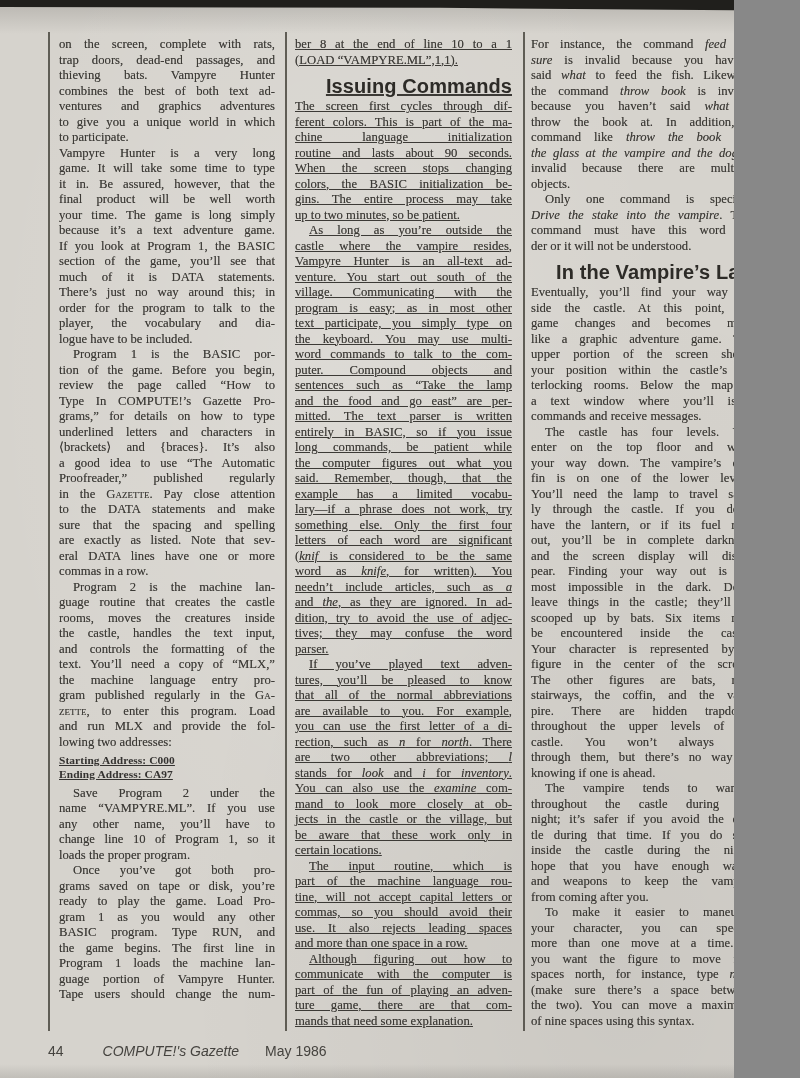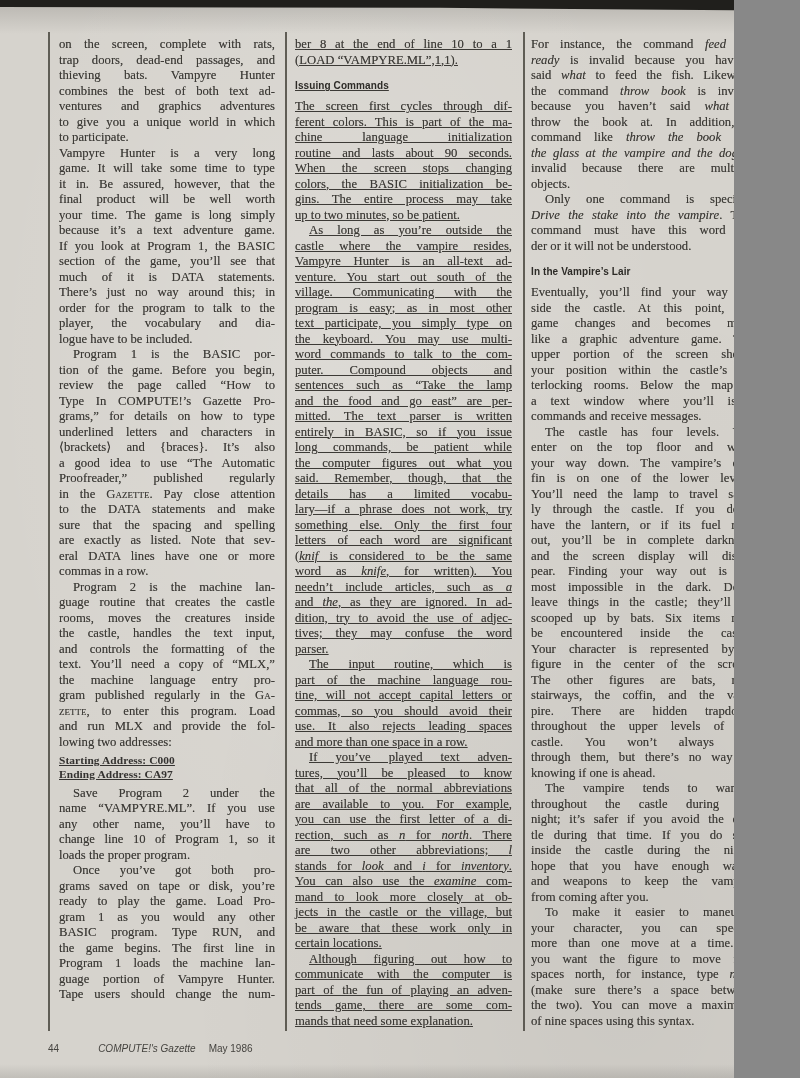--- a/index.html
+++ b/index.html
@@ -47,37 +47,37 @@
   .col.c2 { left:531px; width:222px; }
 
   .ln { text-align:justify; text-align-last:justify; text-shadow:0 0 0.5px rgba(60,58,54,0.55); }
   .ln.end { text-align-last:left; }
   .ln.ind { text-indent:14px; }
   .it { font-style:italic; }
   .sc { font-variant:small-caps;margin-top:42px; }
 
   .h2 {
     font-family:"Liberation Sans", sans-serif; font-weight:bold;
-    font-size:10px; line-height:16px; color:#2d2b27;
-    margin:10px 0 5px 0; letter-spacing:0.1px;
+    font-size:20px; line-height:16px; color:#2d2b27;
+    margin:10px 0 5px 0; letter-spacing:0.1px;text-align:right;
   }
   .addr { margin:4px 0 4px 0; }
   .addr div {
     font-weight:bold; font-size:11.4px; line-height:13.8px;
     color:#343230; letter-spacing:0.1px;text-decoration:underline;
   }
   .para { margin:0; }
 
   .footer {
     position:absolute; left:48px; top:1043px;
-    font-family:"Liberation Sans", sans-serif; font-size:10px; color:#45433f;
+    font-family:"Liberation Sans", sans-serif; font-size:14px; color:#45433f;
     display:flex; align-items:baseline;
   }
   .footer .num { margin-right:11px; }
-  .footer .mag { font-style:italic; margin-right:13px;padding-left:28px; }
+  .footer .mag { font-style:italic; margin-right:26px;padding-left:28px; }
 </style>
 </head>
 <body>
 
 <div class="page">
   <div class="shade-top"></div>
   <div class="shade-bottom"></div>
 
   <div class="vrule r1"></div>
   <div class="vrule r2"></div>
@@ -189,67 +189,67 @@
         <div class="ln"><span>the keyboard. You may use multi-</span></div>
         <div class="ln"><span>word commands to talk to the com-</span></div>
         <div class="ln"><span>puter. Compound objects and</span></div>
         <div class="ln"><span>sentences such as “Take the lamp</span></div>
         <div class="ln"><span>and the food and go east” are per-</span></div>
         <div class="ln"><span>mitted. The text parser is written</span></div>
         <div class="ln"><span>entirely in BASIC, so if you issue</span></div>
         <div class="ln"><span>long commands, be patient while</span></div>
         <div class="ln"><span>the computer figures out what you</span></div>
         <div class="ln"><span>said. Remember, though, that the</span></div>
-        <div class="ln"><span>details has a limited vocabu-</span></div>
+        <div class="ln"><span>example has a limited vocabu-</span></div>
         <div class="ln"><span>lary—if a phrase does not work, try</span></div>
         <div class="ln"><span>something else. Only the first four</span></div>
         <div class="ln"><span>letters of each word are significant</span></div>
         <div class="ln"><span>(</span><span class="it">knif</span><span> is considered to be the same</span></div>
         <div class="ln"><span>word as </span><span class="it">knife</span><span>, for written). You</span></div>
         <div class="ln"><span>needn’t include articles, such as </span><span class="it">a</span></div>
         <div class="ln"><span>and </span><span class="it">the</span><span>, as they are ignored. In ad-</span></div>
         <div class="ln"><span>dition, try to avoid the use of adjec-</span></div>
         <div class="ln"><span>tives; they may confuse the word</span></div>
         <div class="ln end"><span>parser.</span></div>
-      </div>
-      <div class="para">
-        <div class="ln ind"><span>The input routine, which is</span></div>
-        <div class="ln"><span>part of the machine language rou-</span></div>
-        <div class="ln"><span>tine, will not accept capital letters or</span></div>
-        <div class="ln"><span>commas, so you should avoid their</span></div>
-        <div class="ln"><span>use. It also rejects leading spaces</span></div>
-        <div class="ln end"><span>and more than one space in a row.</span></div>
       </div>
       <div class="para">
         <div class="ln ind"><span>If you’ve played text adven-</span></div>
         <div class="ln"><span>tures, you’ll be pleased to know</span></div>
         <div class="ln"><span>that all of the normal abbreviations</span></div>
         <div class="ln"><span>are available to you. For example,</span></div>
         <div class="ln"><span>you can use the first letter of a di-</span></div>
         <div class="ln"><span>rection, such as </span><span class="it">n</span><span> for </span><span class="it">north</span><span>. There</span></div>
         <div class="ln"><span>are two other abbreviations; </span><span class="it">l</span></div>
         <div class="ln"><span>stands for </span><span class="it">look</span><span> and </span><span class="it">i</span><span> for </span><span class="it">inventory</span><span>.</span></div>
         <div class="ln"><span>You can also use the </span><span class="it">examine</span><span> com-</span></div>
         <div class="ln"><span>mand to look more closely at ob-</span></div>
         <div class="ln"><span>jects in the castle or the village, but</span></div>
         <div class="ln"><span>be aware that these work only in</span></div>
         <div class="ln end"><span>certain locations.</span></div>
       </div>
       <div class="para">
+        <div class="ln ind"><span>The input routine, which is</span></div>
+        <div class="ln"><span>part of the machine language rou-</span></div>
+        <div class="ln"><span>tine, will not accept capital letters or</span></div>
+        <div class="ln"><span>commas, so you should avoid their</span></div>
+        <div class="ln"><span>use. It also rejects leading spaces</span></div>
+        <div class="ln end"><span>and more than one space in a row.</span></div>
+      </div>
+      <div class="para">
         <div class="ln ind"><span>Although figuring out how to</span></div>
         <div class="ln"><span>communicate with the computer is</span></div>
         <div class="ln"><span>part of the fun of playing an adven-</span></div>
-        <div class="ln"><span>tends game, there are some com-</span></div>
+        <div class="ln"><span>ture game, there are that com-</span></div>
         <div class="ln end"><span>mands that need some explanation.</span></div>
       </div>
     </div>
   <div class="col c2">
       <div class="para">
         <div class="ln"><span>For instance, the command </span><span class="it">feed the</span></div>
-        <div class="ln"><span class="it">ready</span><span> is invalid because you haven’t</span></div>
+        <div class="ln"><span class="it">sure</span><span> is invalid because you haven’t</span></div>
         <div class="ln"><span>said </span><span class="it">what</span><span> to feed the fish. Likewise,</span></div>
         <div class="ln"><span>the command </span><span class="it">throw book</span><span> is invalid</span></div>
         <div class="ln"><span>because you haven’t said </span><span class="it">what</span><span> to</span></div>
         <div class="ln"><span>throw the book at. In addition, a</span></div>
         <div class="ln"><span>command like </span><span class="it">throw the book and</span></div>
         <div class="ln"><span class="it">the glass at the vampire and the dog</span><span> is</span></div>
         <div class="ln"><span>invalid because there are multiple</span></div>
         <div class="ln end"><span>objects.</span></div>
       </div>
       <div class="para">

